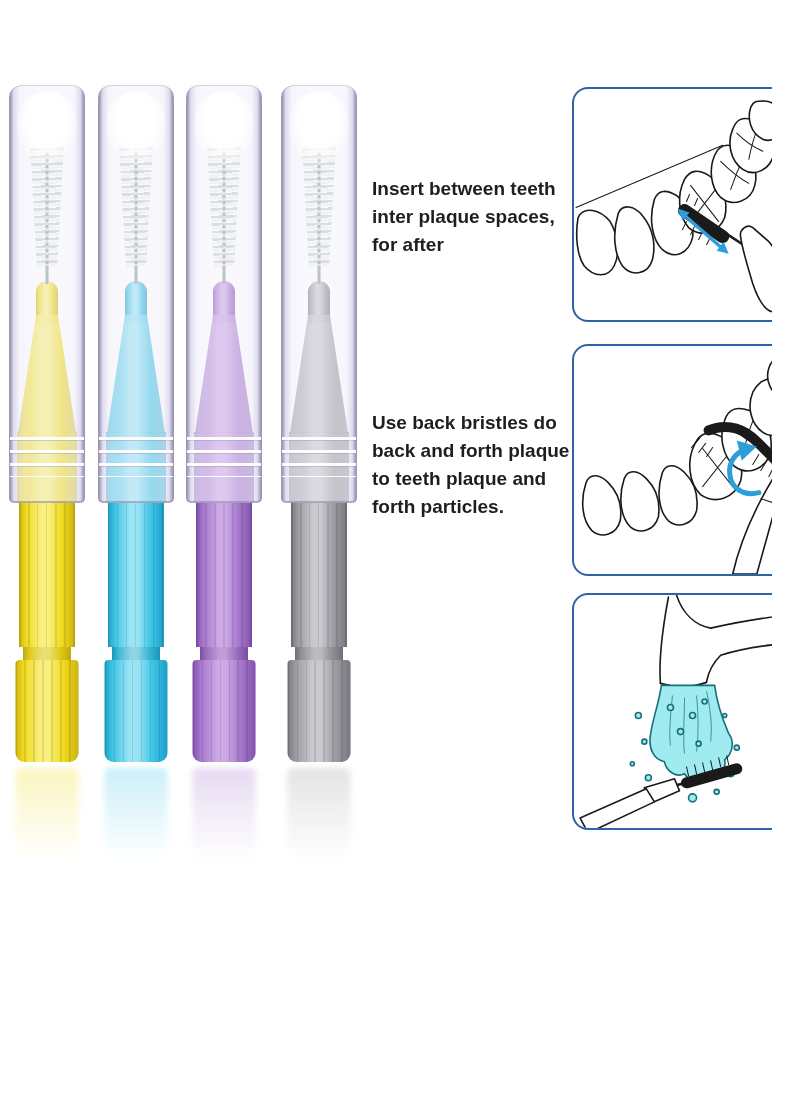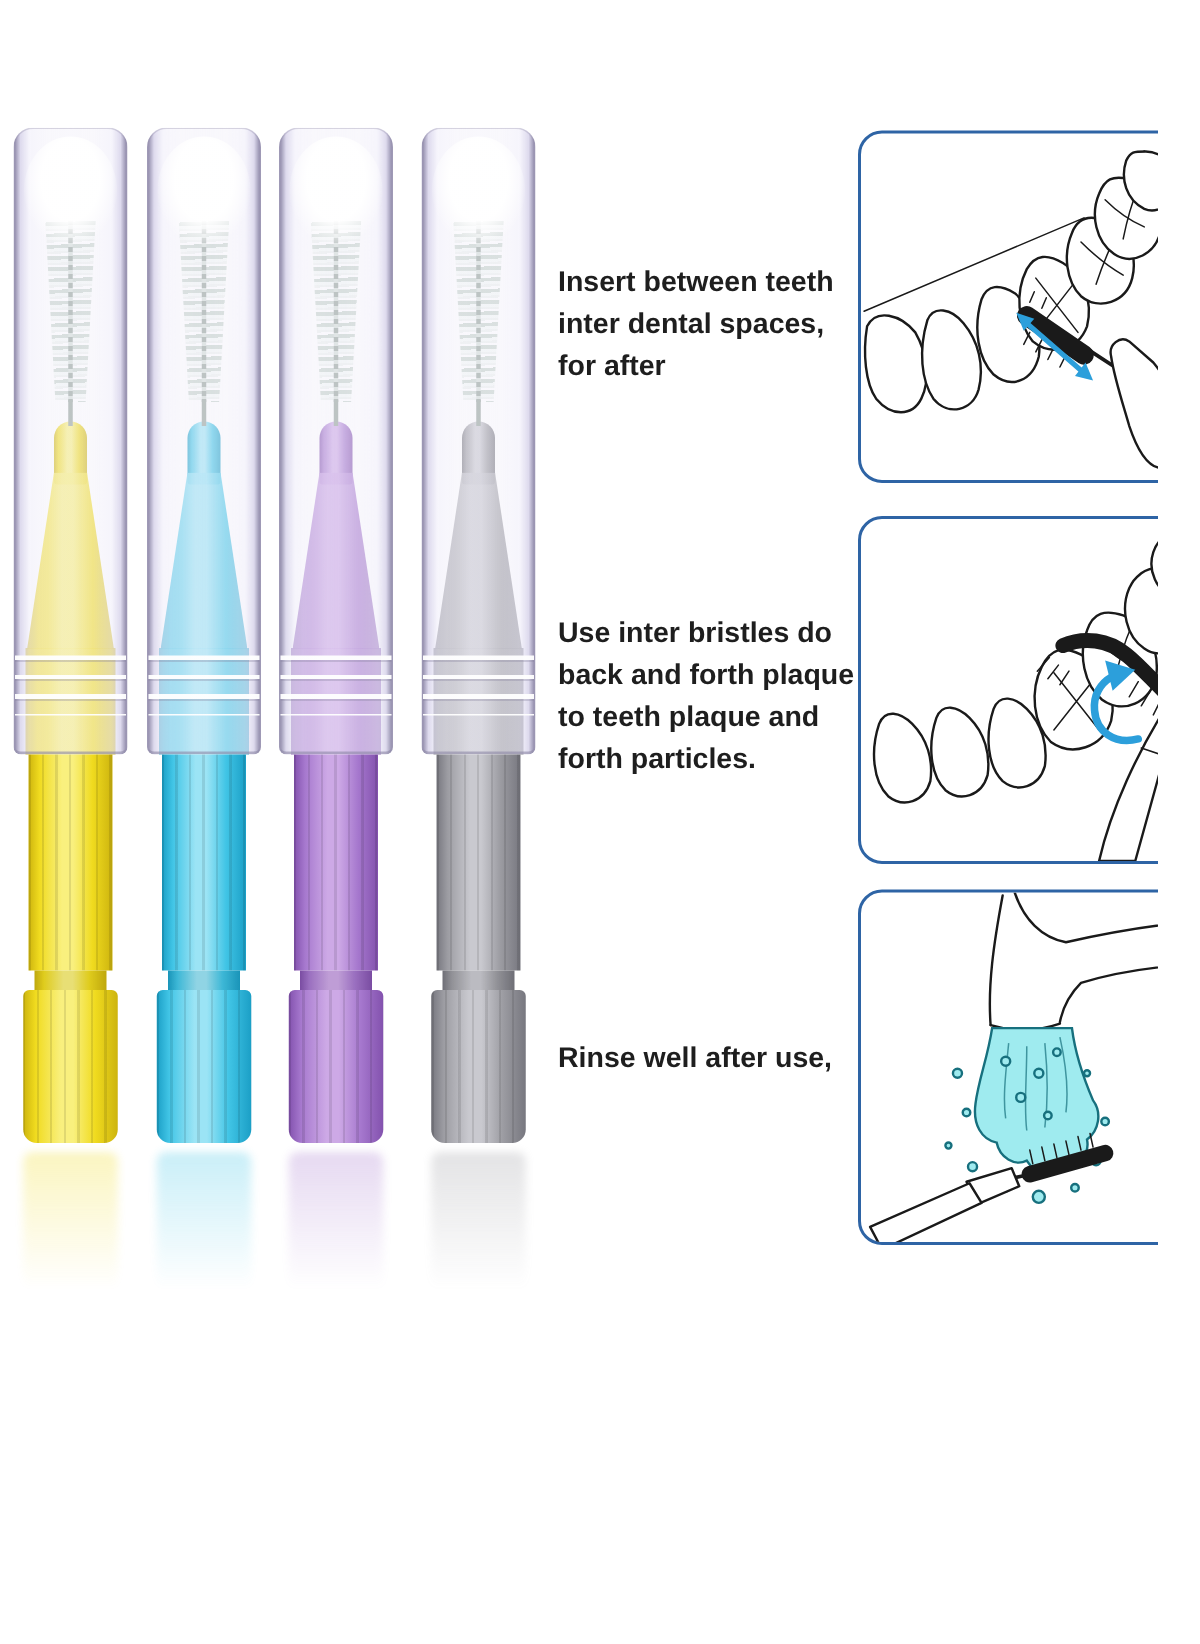--- a/index.html
+++ b/index.html
@@ -135,31 +135,30 @@
     <div class="b-cap"></div>
     <div class="b-caprings"></div>
     <div class="b-shaft tinted"></div>
     <div class="b-notch tinted"></div>
     <div class="b-base tinted"></div>
     <div class="b-reflect"></div>
   </div>
 
   <p class="caption" style="top:175px">
     <span>Insert between teeth</span>
-    <span>inter dental spaces,</span>
+    <span>inter plaque spaces,</span>
     <span>for after</span>
   </p>
   <p class="caption" style="top:409px">
-    <span>Use inter bristles do</span>
+    <span>Use back bristles do</span>
     <span>back and forth plaque</span>
     <span>to teeth plaque and</span>
     <span>forth particles.</span>
   </p>
   <p class="caption" style="top:692px">
-    <span>Rinse well after use,</span>
   </p>
 
   <div class="panel" style="top:87px; height:235px">
     <svg viewBox="0 0 215 230">
       <path class="ill-stroke" d="M188,12 C212,44 218,98 204,152"></path>
       <path class="ill-thin" d="M2,118 L148,56"></path>
       <path class="ill-line" d="M4,128 C1,146 3,166 10,176 C20,188 34,188 40,176 C46,164 44,146 36,132 C26,120 10,116 4,128 Z"></path>
       <path class="ill-line" d="M44,124 C38,144 40,164 48,176 C58,188 74,184 78,170 C82,154 78,138 68,126 C60,116 48,114 44,124 Z"></path>
       <path class="ill-line" d="M80,110 C74,130 78,150 88,160 C100,170 114,164 118,148 C120,132 114,116 102,106 C92,100 84,100 80,110 Z"></path>
       <path class="ill-line" d="M110,90 C102,106 104,126 114,138 C126,148 144,144 150,128 C154,112 148,94 134,86 C124,80 116,80 110,90 Z"></path>

